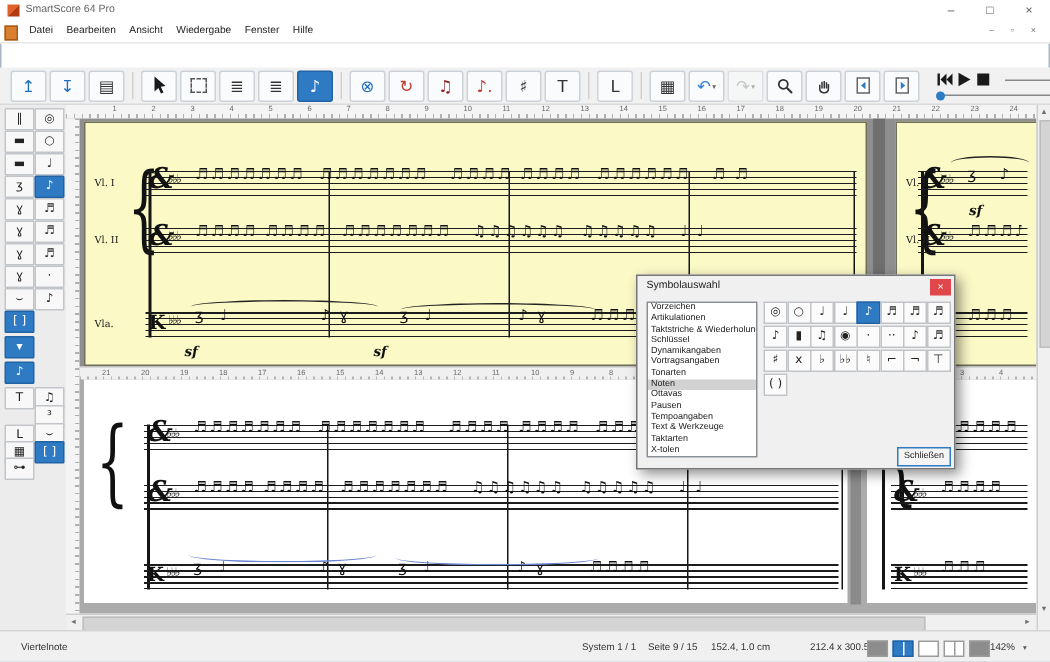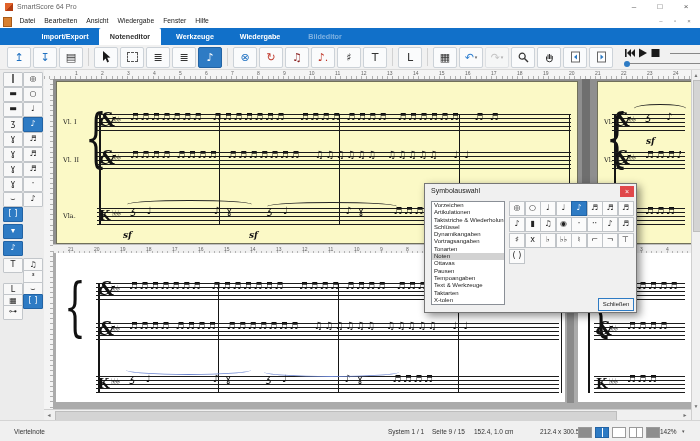--- a/index.html
+++ b/index.html
@@ -115,27 +115,20 @@
   </div>
 
   <div id="menubar">
     <span id="docicon"></span>
     <span style="display:inline-block;width:6px;"></span>
     <span class="cctl" style="left:655px;">–</span>
     <span class="cctl" style="left:669px;">▫</span>
     <span class="cctl" style="left:683px;">×</span>
   <span class="mi">Datei</span><span class="mi">Bearbeiten</span><span class="mi">Ansicht</span><span class="mi">Wiedergabe</span><span class="mi">Fenster</span><span class="mi">Hilfe</span></div>
 
-  <div id="ribbon">
-      <div class="tab" style="left: 34px; width: 62px;">Import/Export</div>
-      <div class="tab active" style="left: 99px; width: 62px;">Noteneditor</div>
-      <div class="tab" style="left: 164px; width: 62px;">Werkzeuge</div>
-      <div class="tab" style="left: 229px; width: 62px;">Wiedergabe</div>
-      <div class="tab disabled" style="left: 294px; width: 62px;">Bildeditor</div>
-    </div>
 
   <div id="toolbar">
       <div class="tbtn">
         <span class="g" style="color: rgb(29, 111, 192);">↥</span>
       </div>
       <div class="tbtn">
         <span class="g" style="color: rgb(29, 111, 192);">↧</span>
       </div>
       <div class="tbtn">
         <span class="g">▤</span>

